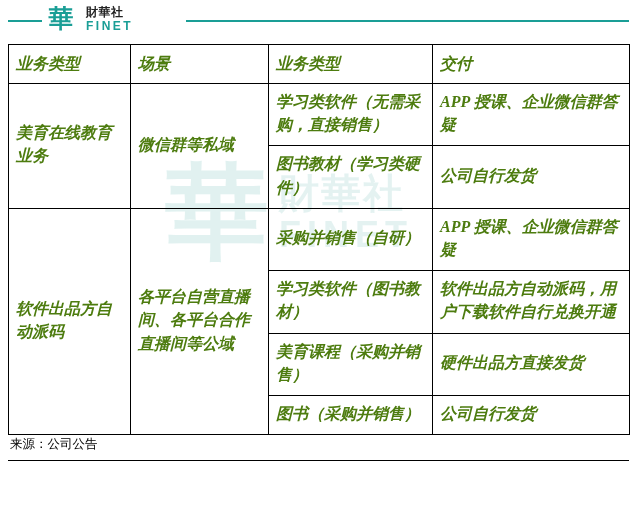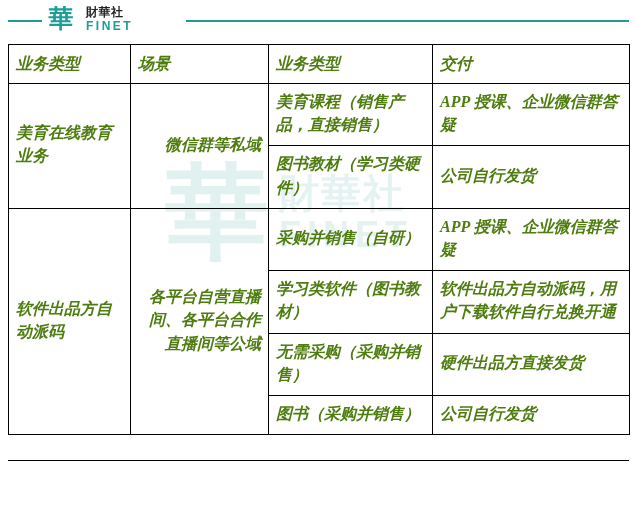--- a/index.html
+++ b/index.html
@@ -154,21 +154,21 @@
   table.data td.hdr {
     font-weight: 700;
     font-style: italic;
     height: 24px;
     padding-top: 7px;
     padding-bottom: 7px;
   }
   table.data td.cat {
   }
   table.data td.scene {
-    text-align: right;
+    text-align: left;
   }
   col.c1 { width: 122px; }
   col.c2 { width: 138px; }
   col.c3 { width: 164px; }
   col.c4 { width: 197px; }
 
   
   .source {
     position: absolute;
     left: 10px;
@@ -223,45 +223,46 @@
         <tr>
           <td class="hdr">业务类型</td>
           <td class="hdr">场景</td>
           <td class="hdr">业务类型</td>
           <td class="hdr">交付</td>
         </tr>
 
         <tr>
           <td class="cat" rowspan="2">美育在线教育业务</td>
           <td class="scene" rowspan="2">微信群等私域</td>
-          <td>美育课程（销售产品，直接销售）</td>
+          <td>学习类软件（无需采购，直接销售）</td>
           <td>APP 授课、企业微信群答疑</td>
         </tr>
         <tr>
           <td>图书教材（学习类硬件）</td>
           <td>公司自行发货</td>
         </tr>
 
         <tr>
           <td class="cat" rowspan="4">软件出品方自动派码</td>
           <td class="scene" rowspan="4">各平台自营直播间、各平台合作直播间等公域</td>
           <td>采购并销售（自研）</td>
           <td>APP 授课、企业微信群答疑</td>
         </tr>
         <tr>
           <td>学习类软件（图书教材）</td>
           <td>软件出品方自动派码，用户下载软件自行兑换开通</td>
         </tr>
         <tr>
-          <td>无需采购（采购并销售）</td>
+          <td>美育课程（采购并销售）</td>
           <td>硬件出品方直接发货</td>
         </tr>
         <tr>
           <td>图书（采购并销售）</td>
           <td>公司自行发货</td>
         </tr>
       </tbody>
     </table>
   </div>
 
+  <div class="source">来源：公司公告</div>
   <div class="bottom-rule"></div>
 
 </div>
 
 </body></html>

